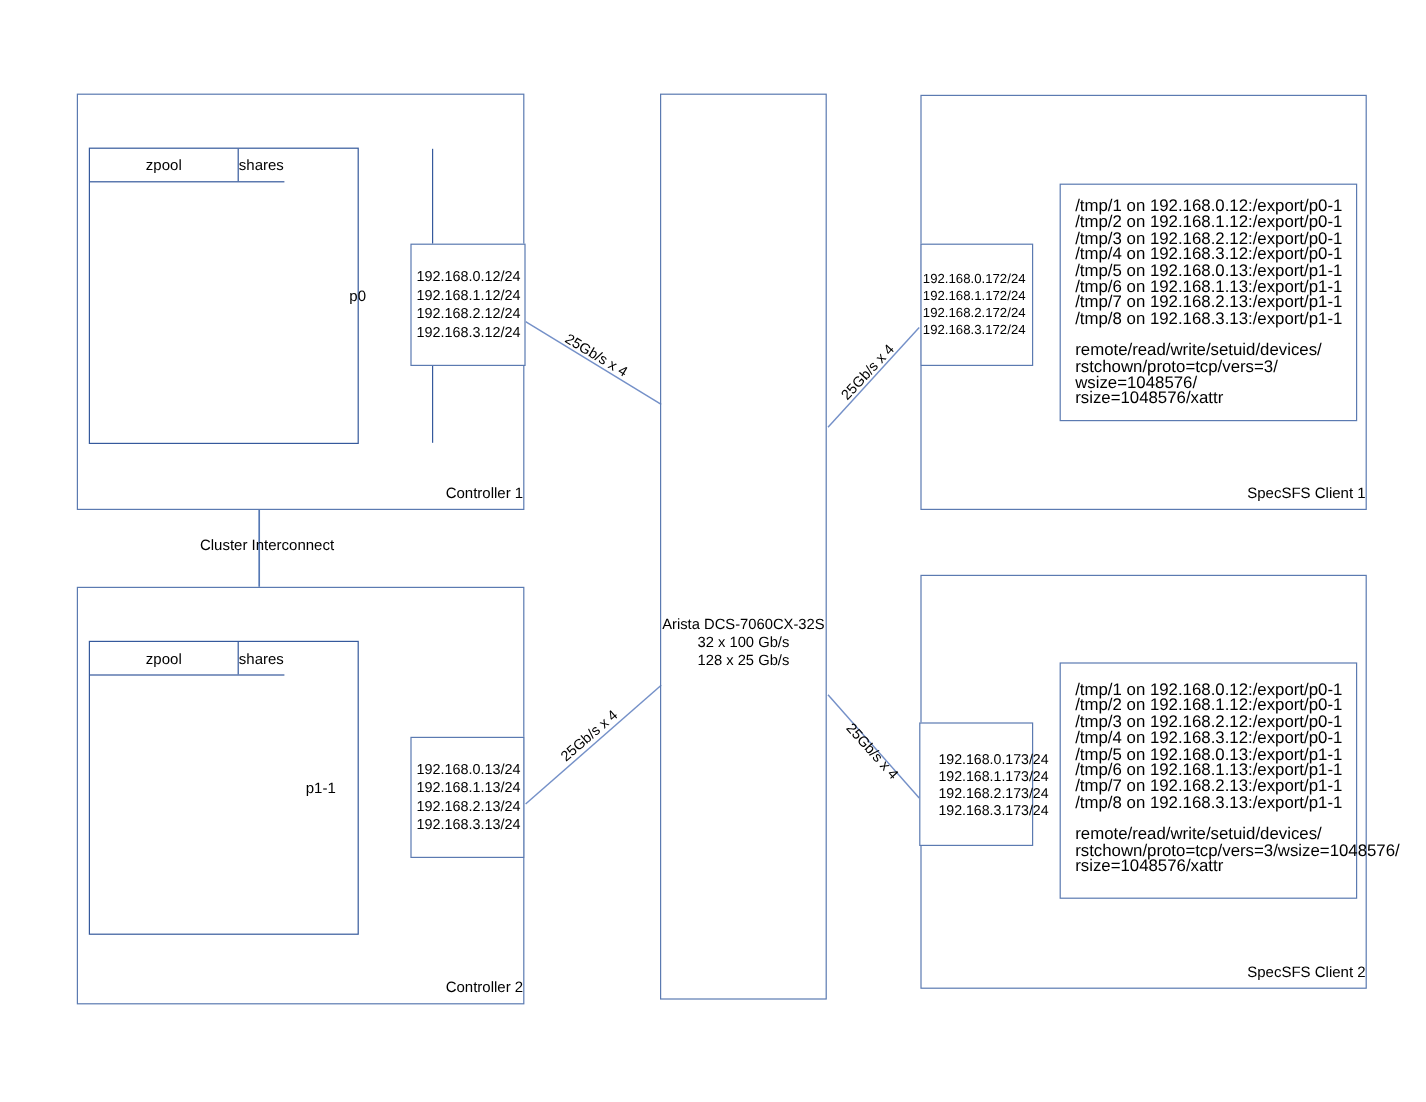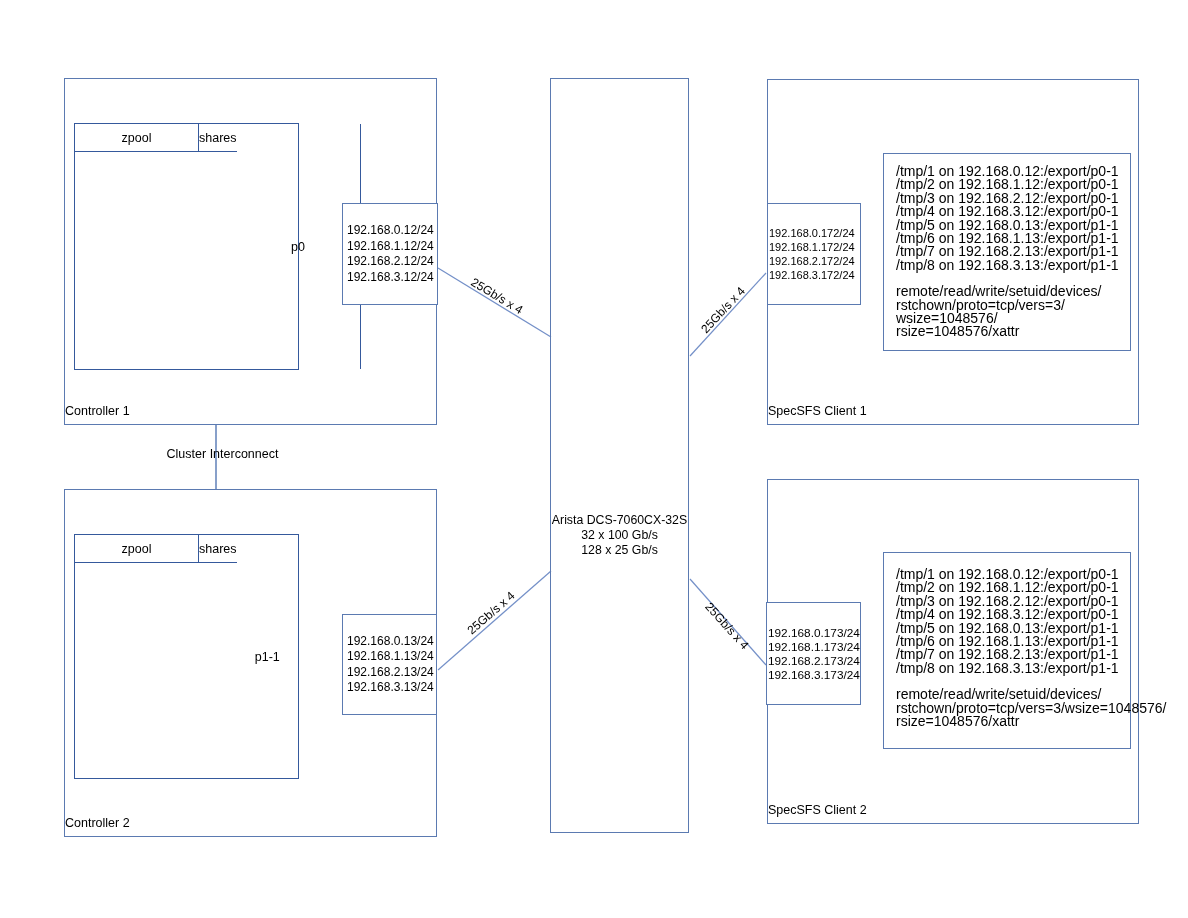--- a/index.html
+++ b/index.html
@@ -15,37 +15,37 @@
     position:relative;width:1188px;height:918px;background:var(--bg);
     font-family:"Liberation Sans",sans-serif;color:var(--text);overflow:hidden;
   }
   .wires{position:absolute;left:0;top:0;z-index:1;}
   .node{position:absolute;border:1.5px solid var(--border);background:transparent;box-sizing:border-box;z-index:2;}
   #controller1{left:64px;top:78px;width:373px;height:347px;}
   #controller2{left:64px;top:489px;width:373px;height:348px;}
   #switch{left:550px;top:78px;width:139px;height:755px;}
   #client1{left:767px;top:79px;width:372px;height:346px;}
   #client2{left:767px;top:479px;width:372px;height:345px;}
-  .node-label{position:absolute;left:0;right:0;bottom:6px;text-align:left;font-size:12.5px;line-height:14px;}
+  .node-label{position:absolute;left:0;right:0;bottom:6px;text-align:right;font-size:12.5px;line-height:14px;}
   
   .ztable{position:absolute;left:9px;top:44px;width:225px;border:1.7px solid var(--table-border);box-sizing:border-box;display:flex;flex-direction:row;background:var(--bg);}
   #t1{height:247px;} #t2{height:245px;}
   .trow{display:flex;}
   .thead{height:27px;flex:none;border-bottom:1.8px solid var(--table-border);}
   .tbody{flex:1;}
   .tc{display:flex;align-items:center;justify-content:center;font-size:12.5px;box-sizing:border-box;}
   .col1{width:124px;border-right:1.7px solid var(--table-border);}
   .col2{flex:1;}
   
   .ipbox{position:absolute;border:1.5px solid var(--border);box-sizing:border-box;display:flex;align-items:center;background:var(--bg);z-index:3;}
   .iplines{white-space:pre-line;}
   #ip-c1{left:342px;top:203px;width:96px;height:102px;font-size:12px;line-height:15.5px;padding-left:4px;}
   #ip-c2{left:342px;top:614px;width:95px;height:101px;font-size:12px;line-height:15.5px;padding-left:4px;}
   #ip-cl1{left:767px;top:203px;width:94px;height:102px;font-size:11px;line-height:14px;padding-left:1px;white-space:nowrap;}
-  #ip-cl2{left:766px;top:602px;width:95px;height:103px;font-size:11.8px;line-height:14px;padding-left:1px;white-space:nowrap;}
+  #ip-cl2{left:766px;top:602px;width:95px;height:103px;font-size:11.8px;line-height:14px;padding-left:15px;white-space:nowrap;}
   
   .mountbox{position:absolute;border:1.5px solid var(--border);box-sizing:border-box;background:var(--bg);font-size:14px;line-height:13.4px;z-index:3;}
   #m1{left:883px;top:153px;width:248px;height:198px;padding:11px 0 0 12px;}
   #m2{left:883px;top:552px;width:248px;height:197px;padding:15px 0 0 12px;}
   .mlines{white-space:pre-line;}
   .opts{margin-top:13px;}
   
   .switch-text{position:absolute;left:0;right:0;top:434px;text-align:center;font-size:12.3px;line-height:15px;}
   
   .wire-label{position:absolute;font-size:12px;white-space:nowrap;z-index:4;transform-origin:center;}

